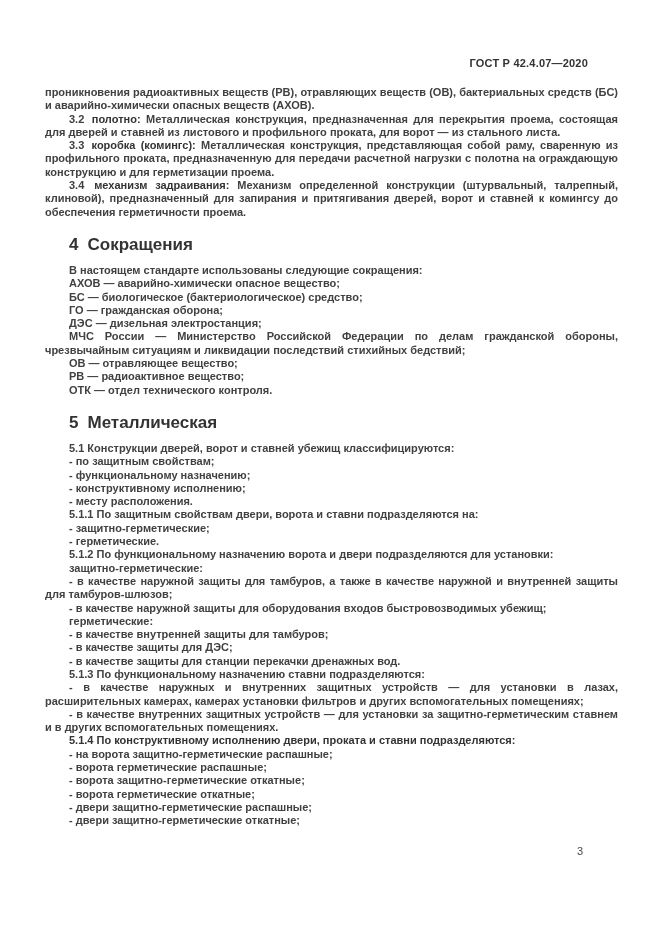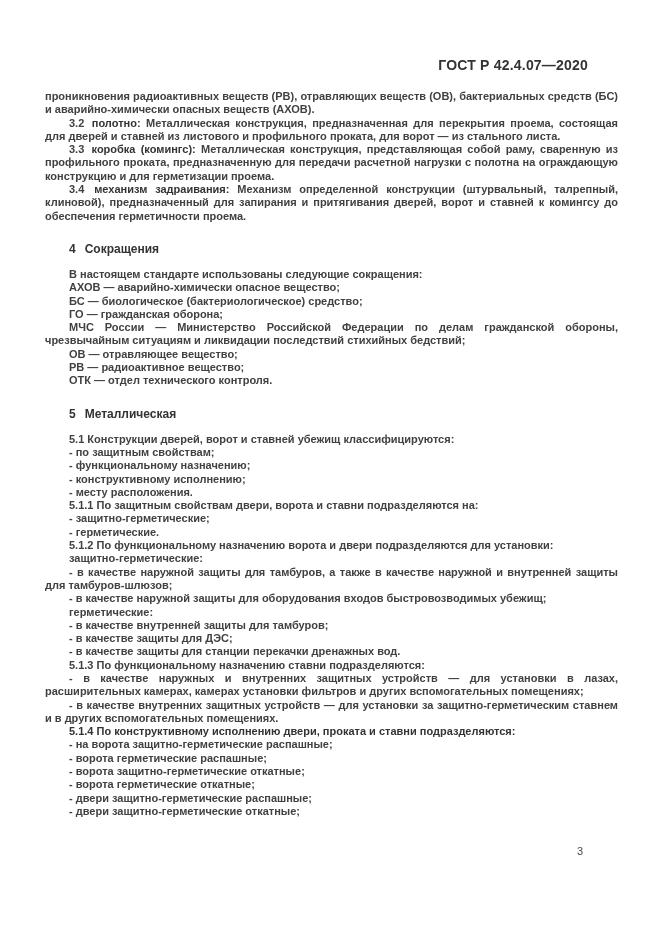--- a/index.html
+++ b/index.html
@@ -12,41 +12,41 @@
     box-sizing: border-box;
     font-family: "Liberation Sans", sans-serif;
     color: #414141;
     overflow: hidden;
   }
   .running-head {
     padding-top: 57px;
     margin-right: 73px;
     text-align: right;
     font-weight: 700;
-    font-size: 14px;
+    font-size: 11px;
     letter-spacing: 0.2px;
     color: #333333;
   }
   .body-text {
     margin: 17px 43px 0 45px;
     font-size: 11px;
     line-height: 13.3px;
   }
   .para {
     margin: 0;
     text-indent: 24px;
     text-align: justify;
     font-weight: bold;
   }
   .para.flush { text-indent: 0; }
   .para.b { font-weight: 700; color: #333333; }
   .tnum { margin-right: 2px; }
   .tname { color: #333333; }
   .h {
-    font-size: 12px;
+    font-size: 17px;
     font-weight: 700;
     color: #333333;
     margin: 18px 0 11px 24px;
     text-align: left;
     text-indent: 0;
     line-height: 16px;
   }
   .hnum { margin-right: 9px; }
   .page-number {
     position: absolute;
@@ -72,20 +72,21 @@
     <p class="para"><span class="tnum">3.3</span> <b class="tname">коробка (комингс):</b> <span>Металлическая конструкция, представляющая собой раму, сваренную из профильного проката, предназначенную для передачи расчетной нагрузки с полотна на ограждающую конструкцию и для герметизации проема.</span></p>
 
     <p class="para"><span class="tnum">3.4</span> <b class="tname">механизм задраивания:</b> <span>Механизм определенной конструкции (штурвальный, талрепный, клиновой), предназначенный для запирания и притягивания дверей, ворот и ставней к комингсу до обеспечения герметичности проема.</span></p>
 
     <h2 class="h"><span class="hnum">4</span><span>Сокращения</span></h2>
 
     <p class="para">В настоящем стандарте использованы следующие сокращения:</p>
     <p class="para">АХОВ — аварийно-химически опасное вещество;</p>
     <p class="para">БС — биологическое (бактериологическое) средство;</p>
     <p class="para">ГО — гражданская оборона;</p>
+    <p class="para">ДЭС — дизельная электростанция;</p>
     <p class="para">МЧС России — Министерство Российской Федерации по делам гражданской обороны, чрезвычайным ситуациям и ликвидации последствий стихийных бедствий;</p>
     <p class="para">ОВ — отравляющее вещество;</p>
     <p class="para">РВ — радиоактивное вещество;</p>
     <p class="para">ОТК — отдел технического контроля.</p>
 
     <h2 class="h"><span class="hnum">5</span><span>Металлическая</span></h2>
 
     <p class="para">5.1 Конструкции дверей, ворот и ставней убежищ классифицируются:</p>
     <p class="para">- по защитным свойствам;</p>
     <p class="para">- функциональному назначению;</p>

